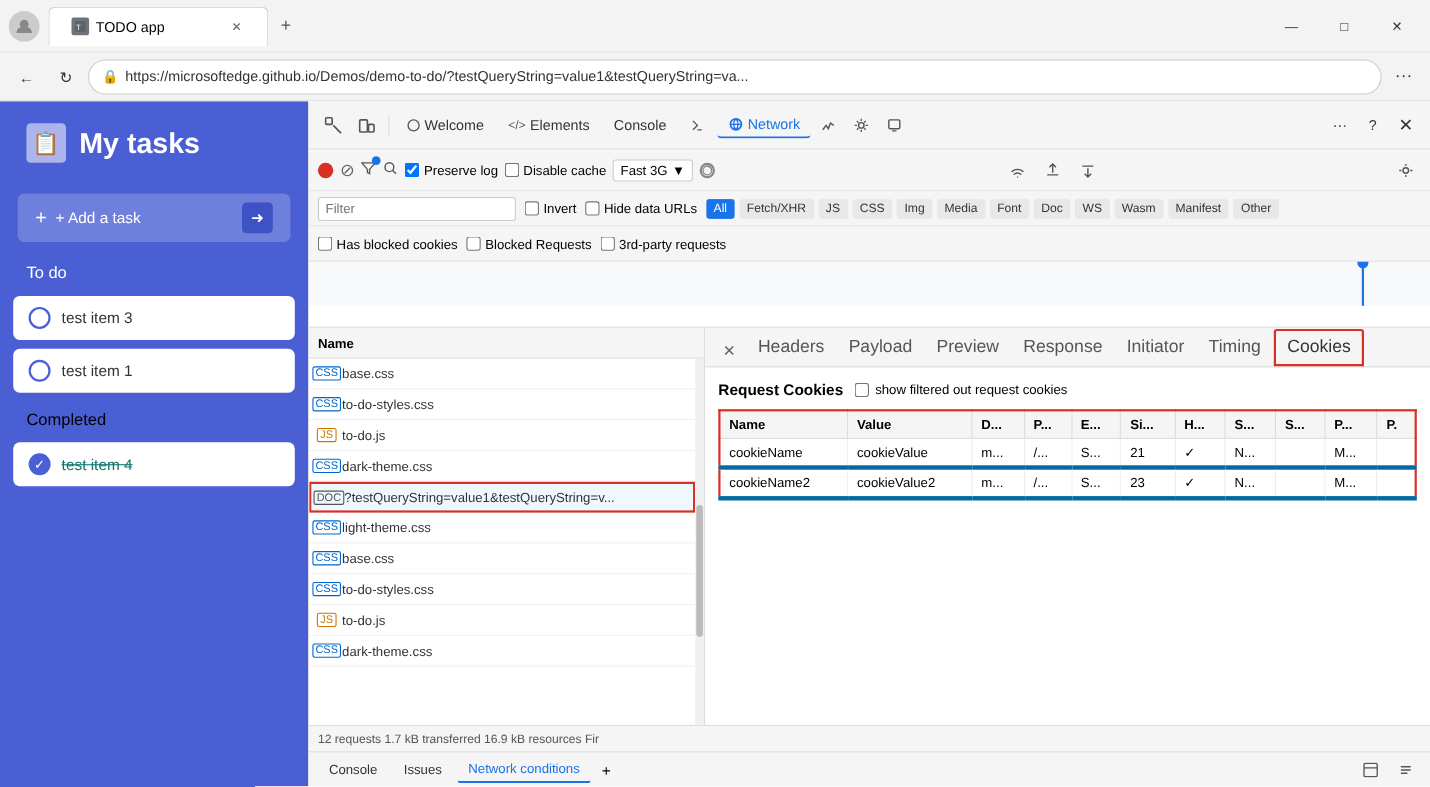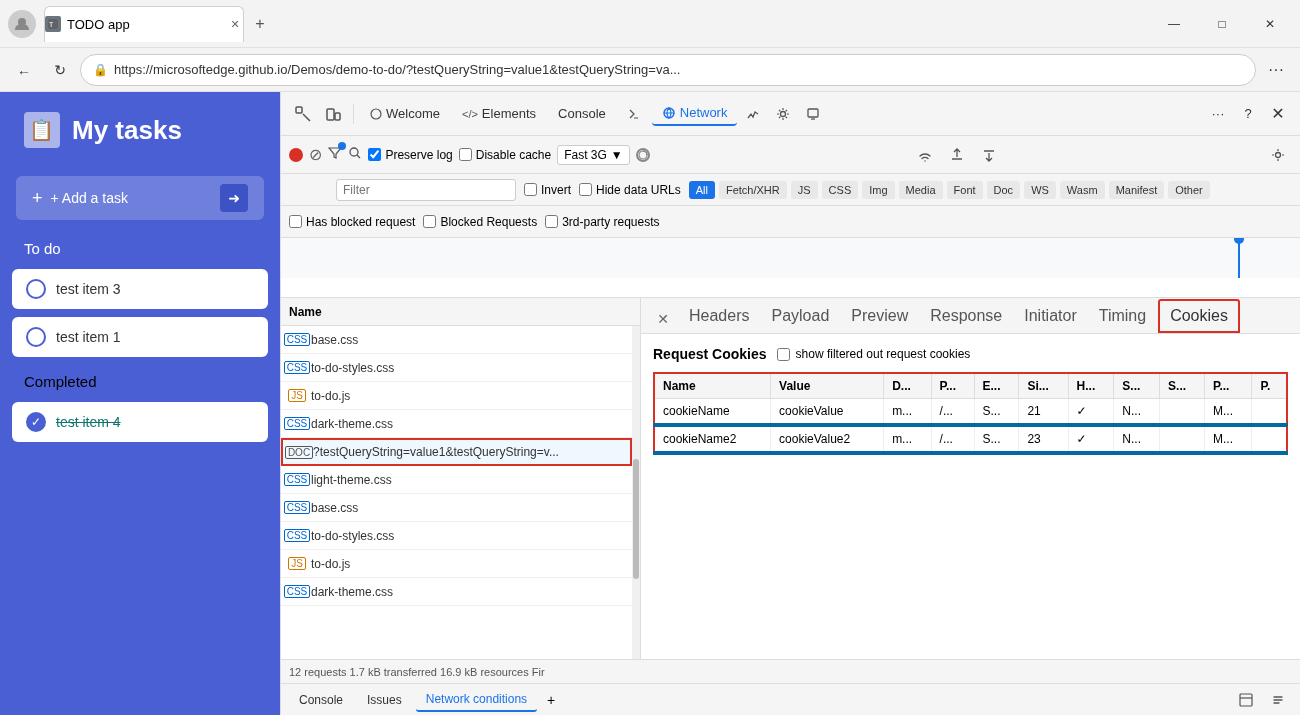--- a/index.html
+++ b/index.html
@@ -5,21 +5,21 @@
     * { box-sizing: border-box; margin: 0; padding: 0; }
     body { font-family: 'Segoe UI', Arial, sans-serif; background: #f0f0f0; width: 1300px; height: 715px; overflow: hidden; }
 
     
     .browser-window { width: 1300px; height: 715px; display: flex; flex-direction: column; background: #fff; }
 
     
     .title-bar { height: 48px; background: #f3f3f3; display: flex; align-items: center; padding: 0 8px; border-bottom: 1px solid #e0e0e0; }
     .title-bar-avatar { width: 28px; height: 28px; border-radius: 50%; background: #ccc; margin-right: 8px; display: flex; align-items: center; justify-content: center; }
     .tab-bar { display: flex; align-items: center; flex: 1; }
-    .tab { display: flex; align-items: center; background: #fff; border: 1px solid #d0d0d0; border-bottom: none; border-radius: 6px 6px 0 0; padding: 6px 0; min-width: 200px; max-width: 240px; height: 36px; margin-right: 2px; }
+    .tab { display: flex; align-items: center; background: #fff; border: 1px solid #d0d0d0; border-bottom: none; border-radius: 6px 6px 0 0; padding: 6px 20px; min-width: 200px; max-width: 240px; height: 36px; margin-right: 2px; }
     .tab-icon { width: 16px; height: 16px; margin-right: 6px; background: #6c757d; border-radius: 2px; display: flex; align-items: center; justify-content: center; }
     .tab-title { font-size: 13px; flex: 1; white-space: nowrap; overflow: hidden; text-overflow: ellipsis; }
     .tab-close { width: 16px; height: 16px; border-radius: 50%; display: flex; align-items: center; justify-content: center; font-size: 11px; cursor: pointer; margin-left: 6px; color: #666; }
     .new-tab-btn { width: 28px; height: 28px; border-radius: 50%; display: flex; align-items: center; justify-content: center; font-size: 16px; cursor: pointer; color: #555; }
     .win-controls { display: flex; gap: 4px; margin-left: auto; }
     .win-btn { width: 44px; height: 28px; display: flex; align-items: center; justify-content: center; font-size: 12px; cursor: pointer; color: #333; }
 
     
     .nav-bar { height: 44px; background: #f3f3f3; display: flex; align-items: center; padding: 0 8px; gap: 4px; border-bottom: 1px solid #e0e0e0; }
     .nav-btn { width: 32px; height: 32px; border-radius: 4px; display: flex; align-items: center; justify-content: center; cursor: pointer; color: #333; font-size: 14px; }
@@ -65,21 +65,21 @@
     .dt-filter-btn .badge { position: absolute; top: -4px; right: -4px; width: 8px; height: 8px; background: #1a73e8; border-radius: 50%; }
     .dt-search-btn { font-size: 14px; cursor: pointer; color: #666; }
     .dt-checkbox { display: flex; align-items: center; gap: 4px; font-size: 12px; cursor: pointer; }
     .dt-checkbox input { margin: 0; }
     .dt-dropdown { display: flex; align-items: center; gap: 4px; font-size: 12px; cursor: pointer; background: #fff; border: 1px solid #ccc; border-radius: 3px; padding: 2px 6px; }
     .dt-throttle-clear { width: 14px; height: 14px; border-radius: 50%; border: 2px solid #888; display: flex; align-items: center; justify-content: center; font-size: 9px; cursor: pointer; }
     .dt-net-icons { margin-left: auto; display: flex; gap: 4px; }
 
     
     .dt-filter-bar { height: 32px; background: #f5f5f5; border-bottom: 1px solid #ddd; display: flex; align-items: center; padding: 0 8px; gap: 8px; }
-    .dt-filter-input { flex: 1; max-width: 180px; height: 22px; border: 1px solid #ccc; border-radius: 3px; padding: 0 6px; font-size: 12px; margin-left: 47px; }
+    .dt-filter-input { flex: 1; max-width: 180px; height: 22px; border: 1px solid #ccc; border-radius: 3px; padding: 0 6px; font-size: 12px; }
     .dt-filter-chips { display: flex; gap: 4px; align-items: center; }
     .dt-chip { font-size: 11px; padding: 2px 6px; border-radius: 3px; cursor: pointer; background: #e8e8e8; color: #333; border: 1px solid transparent; }
     .dt-chip.active { background: #1a73e8; color: #fff; }
 
     
     .dt-timeline { height: 60px; background: #fff; border-bottom: 1px solid #ddd; position: relative; overflow: hidden; }
     .dt-timeline-ruler { display: flex; height: 20px; border-bottom: 1px solid #eee; align-items: flex-end; padding-bottom: 2px; }
     .dt-ruler-mark { flex: 1; font-size: 10px; color: #888; text-align: center; border-left: 1px solid #eee; }
     .dt-timeline-bar { height: 40px; background: #f8f9fa; position: relative; }
     .dt-timeline-indicator { position: absolute; right: 60px; top: 0; height: 100%; width: 2px; background: #1a73e8; }
@@ -351,21 +351,21 @@
           <div class="dt-chip">WS</div>
           <div class="dt-chip">Wasm</div>
           <div class="dt-chip">Manifest</div>
           <div class="dt-chip">Other</div>
         </div>
       </div>
 
       <div class="dt-filter-bar">
         <label class="dt-checkbox">
           <input type="checkbox" style="">
-          <span>Has blocked request</span>
+          <span>Has blocked cookies</span>
         </label>
         <label class="dt-checkbox">
           <input type="checkbox" style="">
           <span>Blocked Requests</span>
         </label>
         <label class="dt-checkbox">
           <input type="checkbox" style="">
           <span>3rd-party requests</span>
         </label>
       </div>

